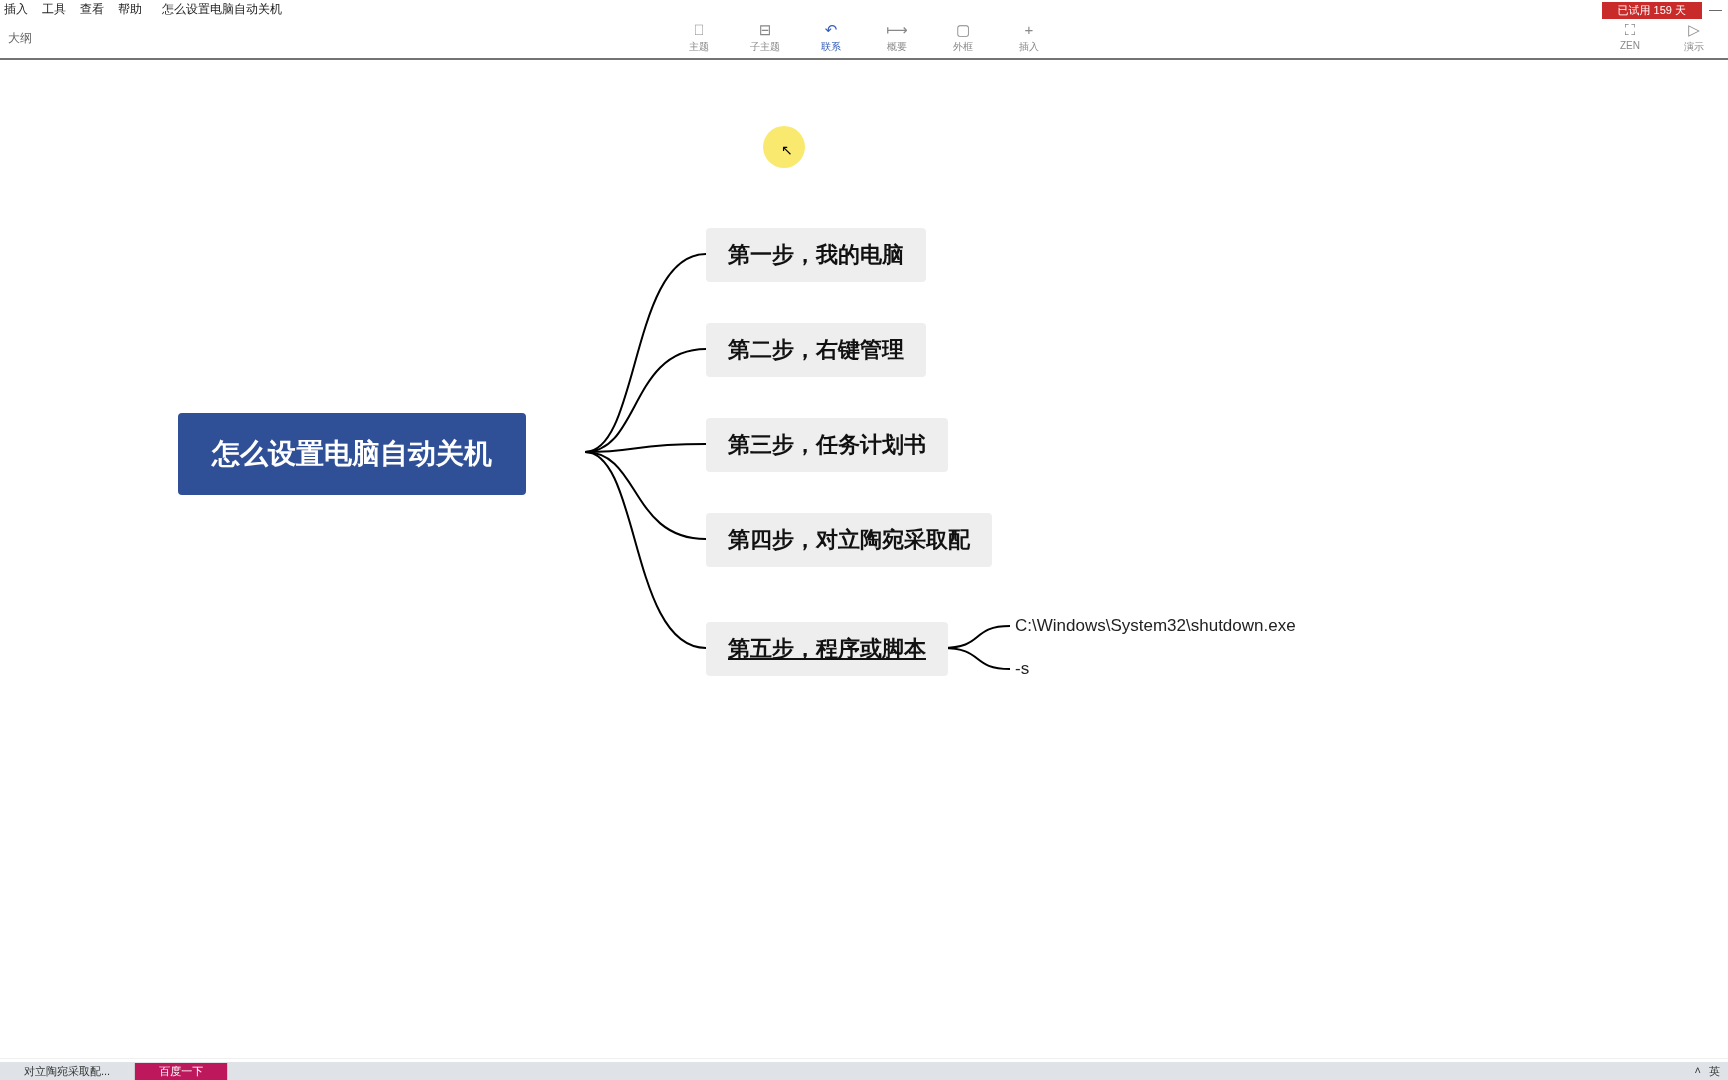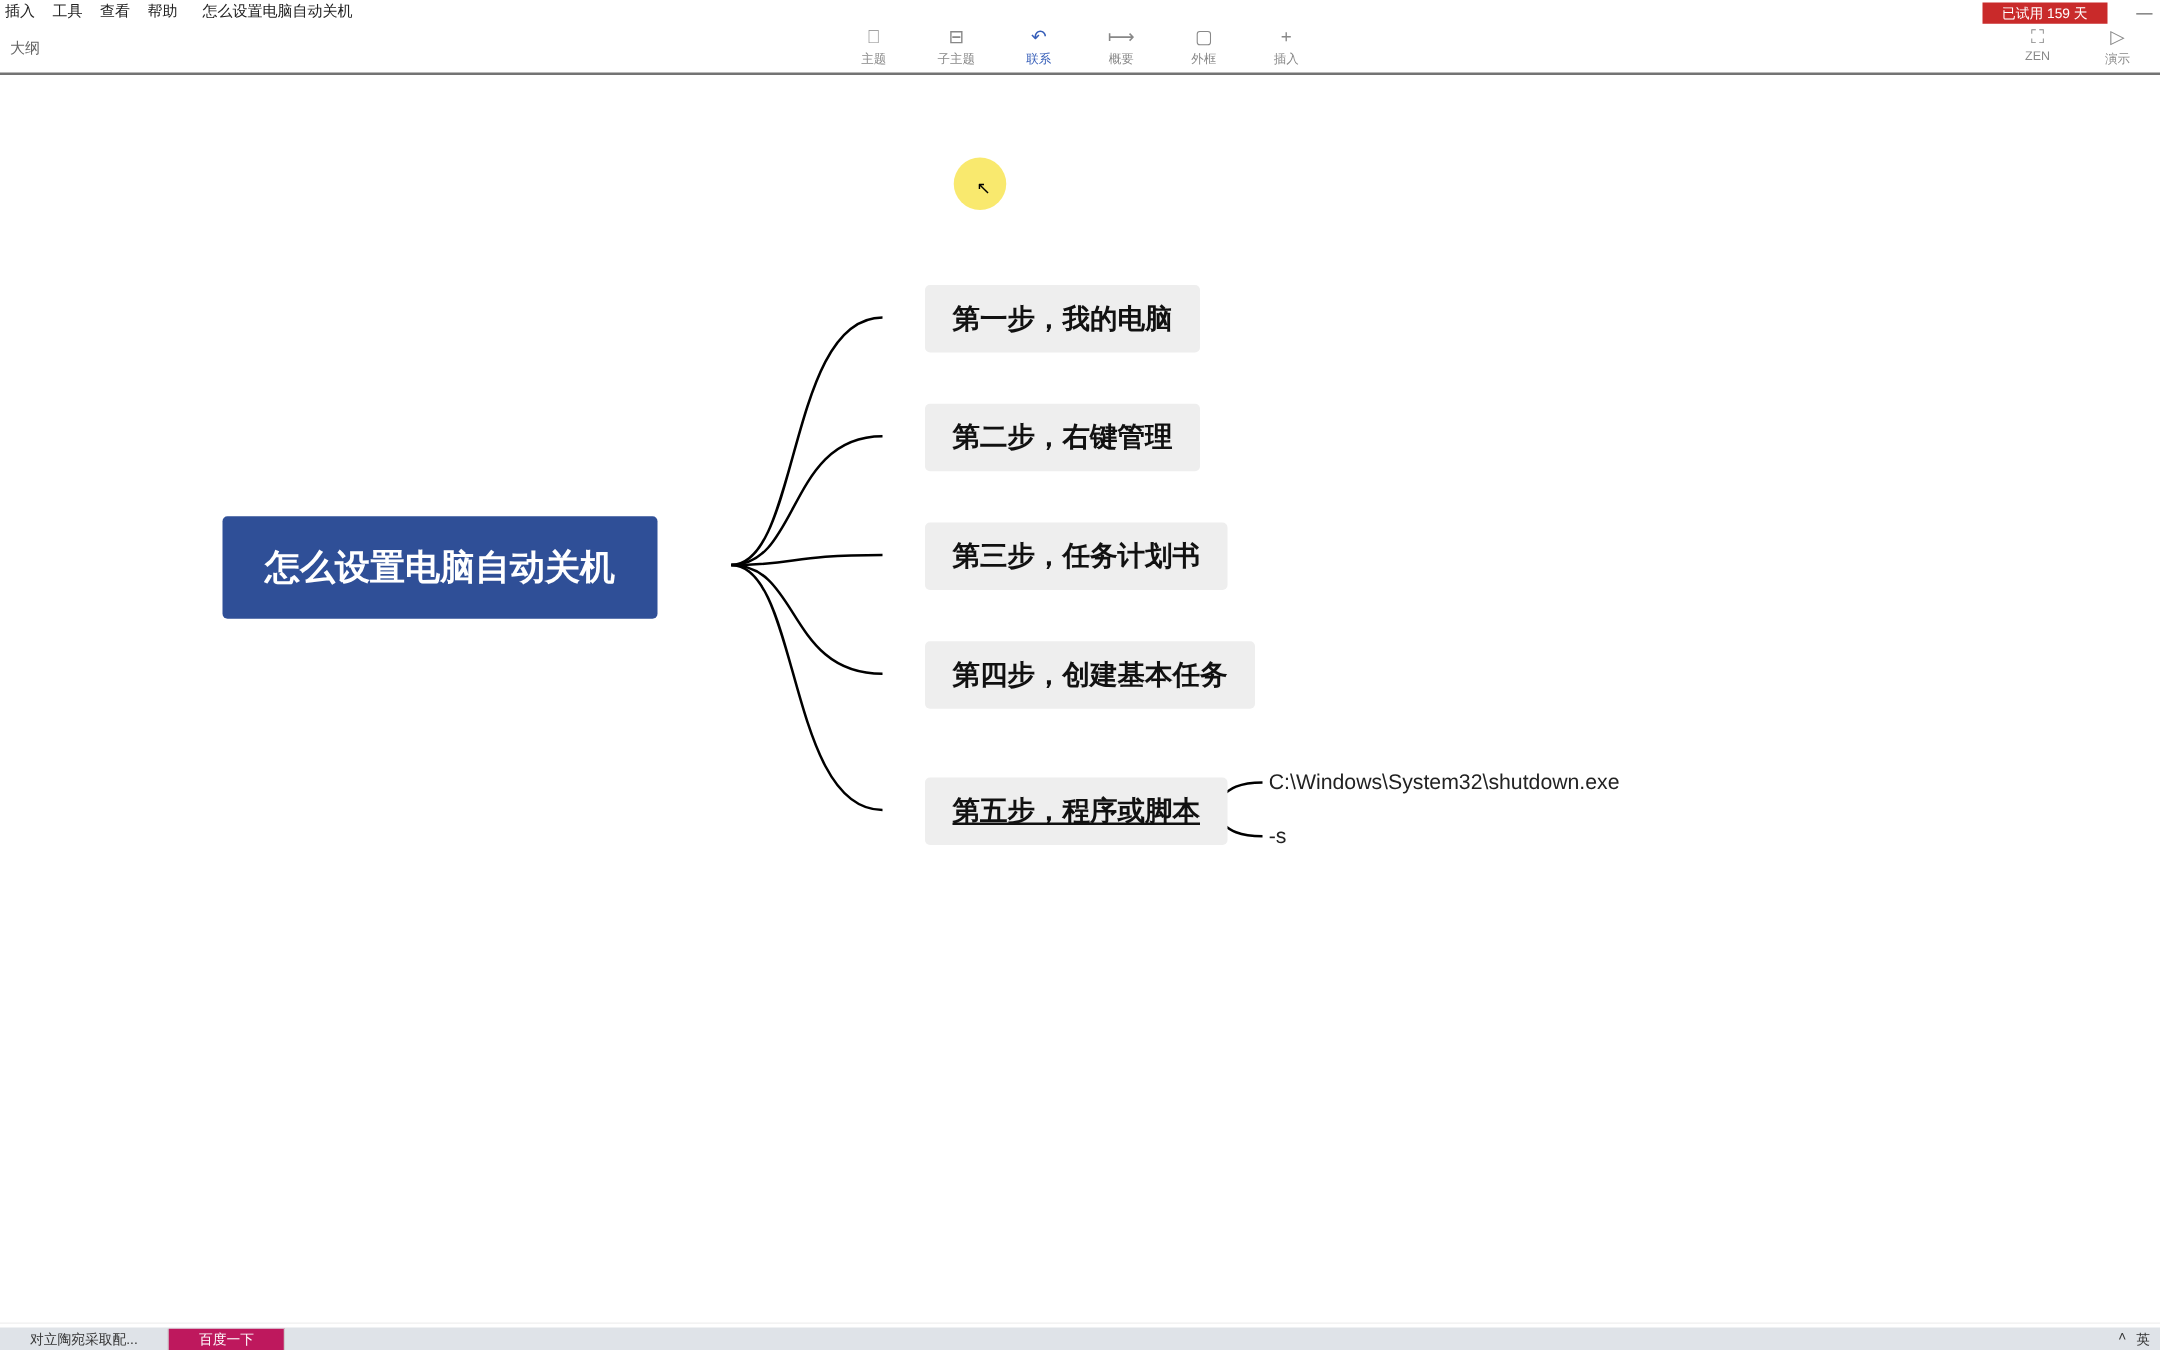--- a/index.html
+++ b/index.html
@@ -1,39 +1,39 @@
 <!DOCTYPE html>
 <html><head>
 <meta charset="utf-8">
 <style>
   * { box-sizing: border-box; margin: 0; padding: 0; }
   body { font-family: "Microsoft YaHei", Arial, sans-serif; background: #fff; overflow: hidden; width: 1728px; height: 1080px; position: relative; }
 
   .menu-bar { height: 18px; display: flex; align-items: center; font-size: 12px; color: #222; padding: 0 4px; }
   .menu-bar .menu-item { margin-right: 14px; cursor: pointer; }
   .menu-bar .tab-title { margin-left: 6px; }
-  .trial-badge { position: absolute; right: 42px; top: 2px; background: #c92a2a; color: #fff; font-size: 11px; padding: 1px 16px; }
+  .trial-badge { position: absolute; right: 26px; top: 2px; background: #c92a2a; color: #fff; font-size: 11px; padding: 1px 16px; }
   .min-btn { position: absolute; right: 6px; top: 2px; font-size: 13px; color: #555; cursor: pointer; }
 
   .toolbar { height: 42px; border-bottom: 2px solid #737373; display: flex; align-items: center; font-size: 10px; color: #888; position: relative; text-align: center; }
   .toolbar .left { position: absolute; left: 8px; top: 12px; font-size: 12px; color: #666; }
   .toolbar .center { margin: 0 auto; display: flex; gap: 34px; }
   .toolbar .right { position: absolute; right: 18px; display: flex; gap: 32px; }
   .tool-btn { display: flex; flex-direction: column; align-items: center; cursor: pointer; width: 32px; }
   .tool-btn.active { color: #355db8; }
   .tool-btn .ico { font-size: 15px; line-height: 15px; margin-bottom: 3px; }
   .tool-btn .lbl { font-size: 10px; }
 
   .canvas { position: absolute; top: 60px; left: 0; right: 0; bottom: 22px; background: #fff; }
 
   .highlight-cursor { position: absolute; width: 42px; height: 42px; border-radius: 50%; background: #f8e75e; opacity: .9; }
   .cursor-arrow { position: absolute; font-size: 14px; color: #000; }
 
   .root-node { position: absolute; background: #2f4f97; color: #fff; font-weight: 700; font-size: 28px; padding: 22px 34px; border-radius: 4px; }
-  .child-node { position: absolute; background: #eee; color: #111; font-weight: 700; font-size: 22px; padding: 12px 22px; border-radius: 4px; margin-left: 34px; }
+  .child-node { position: absolute; background: #eee; color: #111; font-weight: 700; font-size: 22px; padding: 12px 22px; border-radius: 4px; }
   .leaf-node { position: absolute; font-size: 17px; color: #222; }
 
   svg.lines { position: absolute; top: 0; left: 0; width: 100%; height: 100%; pointer-events: none; }
   svg.lines path { fill: none; stroke: #000; stroke-width: 2; }
 
   .status-bar { position: absolute; left: 0; right: 0; bottom: 0; height: 22px; display: flex; align-items: center; font-size: 11px; color: #444; border-top: 1px solid #efefef; padding: 0 10px; background:#fff; }
   .status-bar .scroll-track { flex: 1; margin: 0 300px 0 380px; height: 8px; background: #f0f0f0; position: relative; }
   .status-bar .scroll-thumb { position: absolute; left: 0; width: 60%; height: 100%; background: #d0d0d0; }
   .status-bar .topic-count { margin-right: 8px; }
 
@@ -108,21 +108,21 @@
     <path d="M585 392 C640 392, 630 588, 706 588"></path>
     <path d="M942 588 C985 588, 970 566, 1010 566"></path>
     <path d="M942 588 C985 588, 970 609, 1010 609"></path>
   </svg>
 
   <div class="root-node" style="left:178px; top:353px;">怎么设置电脑自动关机</div>
 
   <div class="child-node" style="left:706px; top:168px;">第一步，我的电脑</div>
   <div class="child-node" style="left:706px; top:263px;">第二步，右键管理</div>
   <div class="child-node" style="left:706px; top:358px;font-family:Liberation Mono, monospace;">第三步，任务计划书</div>
-  <div class="child-node" style="left:706px; top:453px;">第四步，创建基本任务</div>
+  <div class="child-node" style="left:706px; top:453px;">第四步，对立陶宛采取配</div>
   <div class="child-node" style="left:706px; top:562px;text-decoration:underline;">第五步，程序或脚本</div>
 
   <div class="leaf-node" style="left:1015px; top:556px;">C:\Windows\System32\shutdown.exe</div>
   <div class="leaf-node" style="left:1015px; top:599px;">-s</div>
 
 </div>
 
 <div class="status-bar">
   <div class="scroll-track">
     <div class="scroll-thumb"></div>

